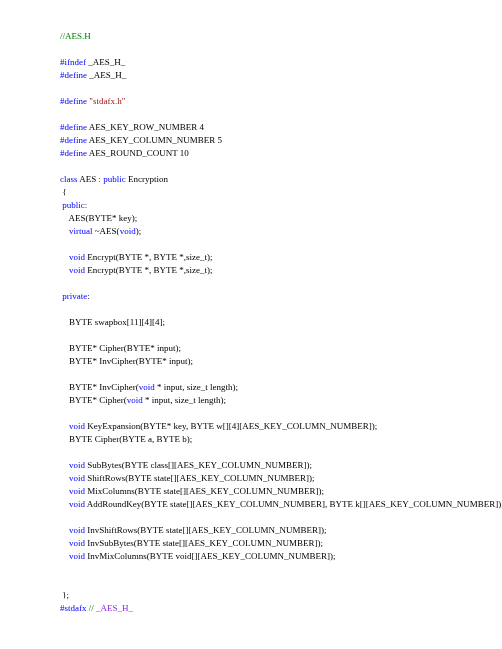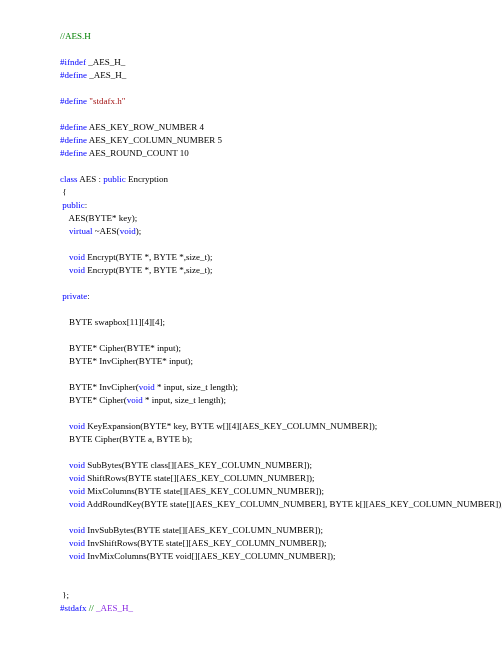--- a/index.html
+++ b/index.html
@@ -79,22 +79,22 @@
 <div class="line"><span class="c-normal">    </span><span class="c-keyword">void</span><span class="c-normal"> KeyExpansion(BYTE* key, BYTE w[][4][AES_KEY_COLUMN_NUMBER]);</span></div>
 <div class="line"><span class="c-normal">    BYTE Cipher(BYTE a, BYTE b);</span></div>
 <div class="blank"></div>
 
 <div class="line"><span class="c-normal">    </span><span class="c-keyword">void</span><span class="c-normal"> SubBytes(BYTE class[][AES_KEY_COLUMN_NUMBER]);</span></div>
 <div class="line"><span class="c-normal">    </span><span class="c-keyword">void</span><span class="c-normal"> ShiftRows(BYTE state[][AES_KEY_COLUMN_NUMBER]);</span></div>
 <div class="line"><span class="c-normal">    </span><span class="c-keyword">void</span><span class="c-normal"> MixColumns(BYTE state[][AES_KEY_COLUMN_NUMBER]);</span></div>
 <div class="line"><span class="c-normal">    </span><span class="c-keyword">void</span><span class="c-normal"> AddRoundKey(BYTE state[][AES_KEY_COLUMN_NUMBER], BYTE k[][AES_KEY_COLUMN_NUMBER]);</span></div>
 <div class="blank"></div>
 
+<div class="line"><span class="c-normal">    </span><span class="c-keyword">void</span><span class="c-normal"> InvShiftRows(BYTE state[][AES_KEY_COLUMN_NUMBER]);</span></div>
 <div class="line"><span class="c-normal">    </span><span class="c-keyword">void</span><span class="c-normal"> InvSubBytes(BYTE state[][AES_KEY_COLUMN_NUMBER]);</span></div>
-<div class="line"><span class="c-normal">    </span><span class="c-keyword">void</span><span class="c-normal"> InvShiftRows(BYTE state[][AES_KEY_COLUMN_NUMBER]);</span></div>
 <div class="line"><span class="c-normal">    </span><span class="c-keyword">void</span><span class="c-normal"> InvMixColumns(BYTE void[][AES_KEY_COLUMN_NUMBER]);</span></div>
 <div class="blank"></div>
 <div class="blank"></div>
 
 <div class="line"><span class="c-normal"> };</span></div>
 <div class="line"><span class="c-keyword">#stdafx</span><span class="c-comment"> // </span><span class="c-macro">_AES_H_</span></div>
 <div class="blank"></div>
 <div class="blank"></div>
 
 </div>

